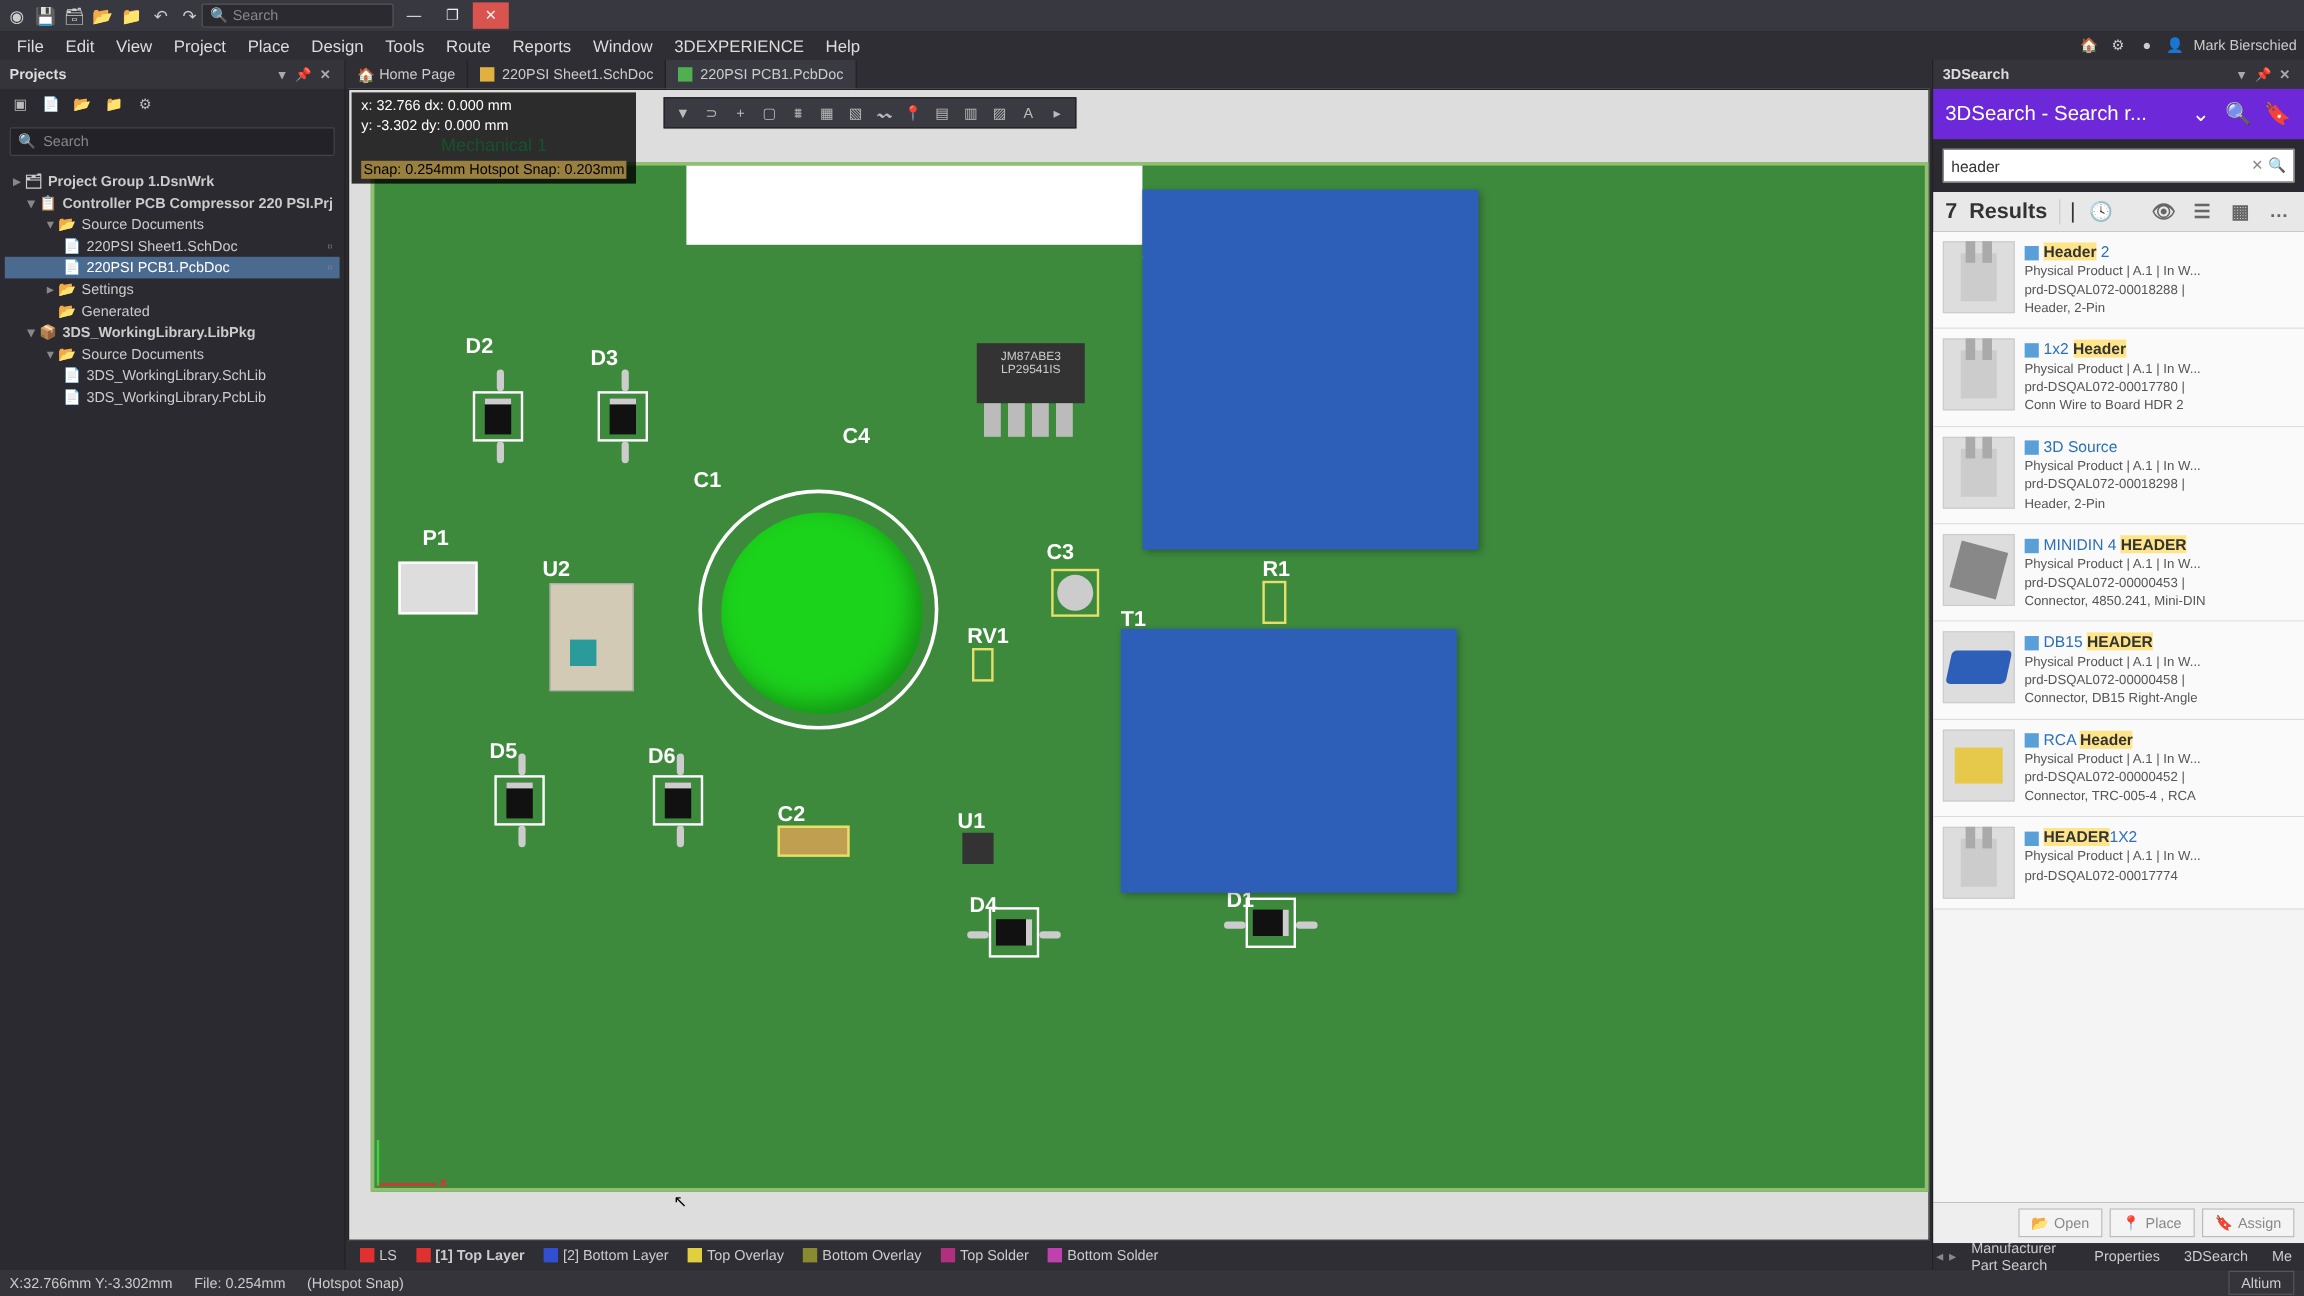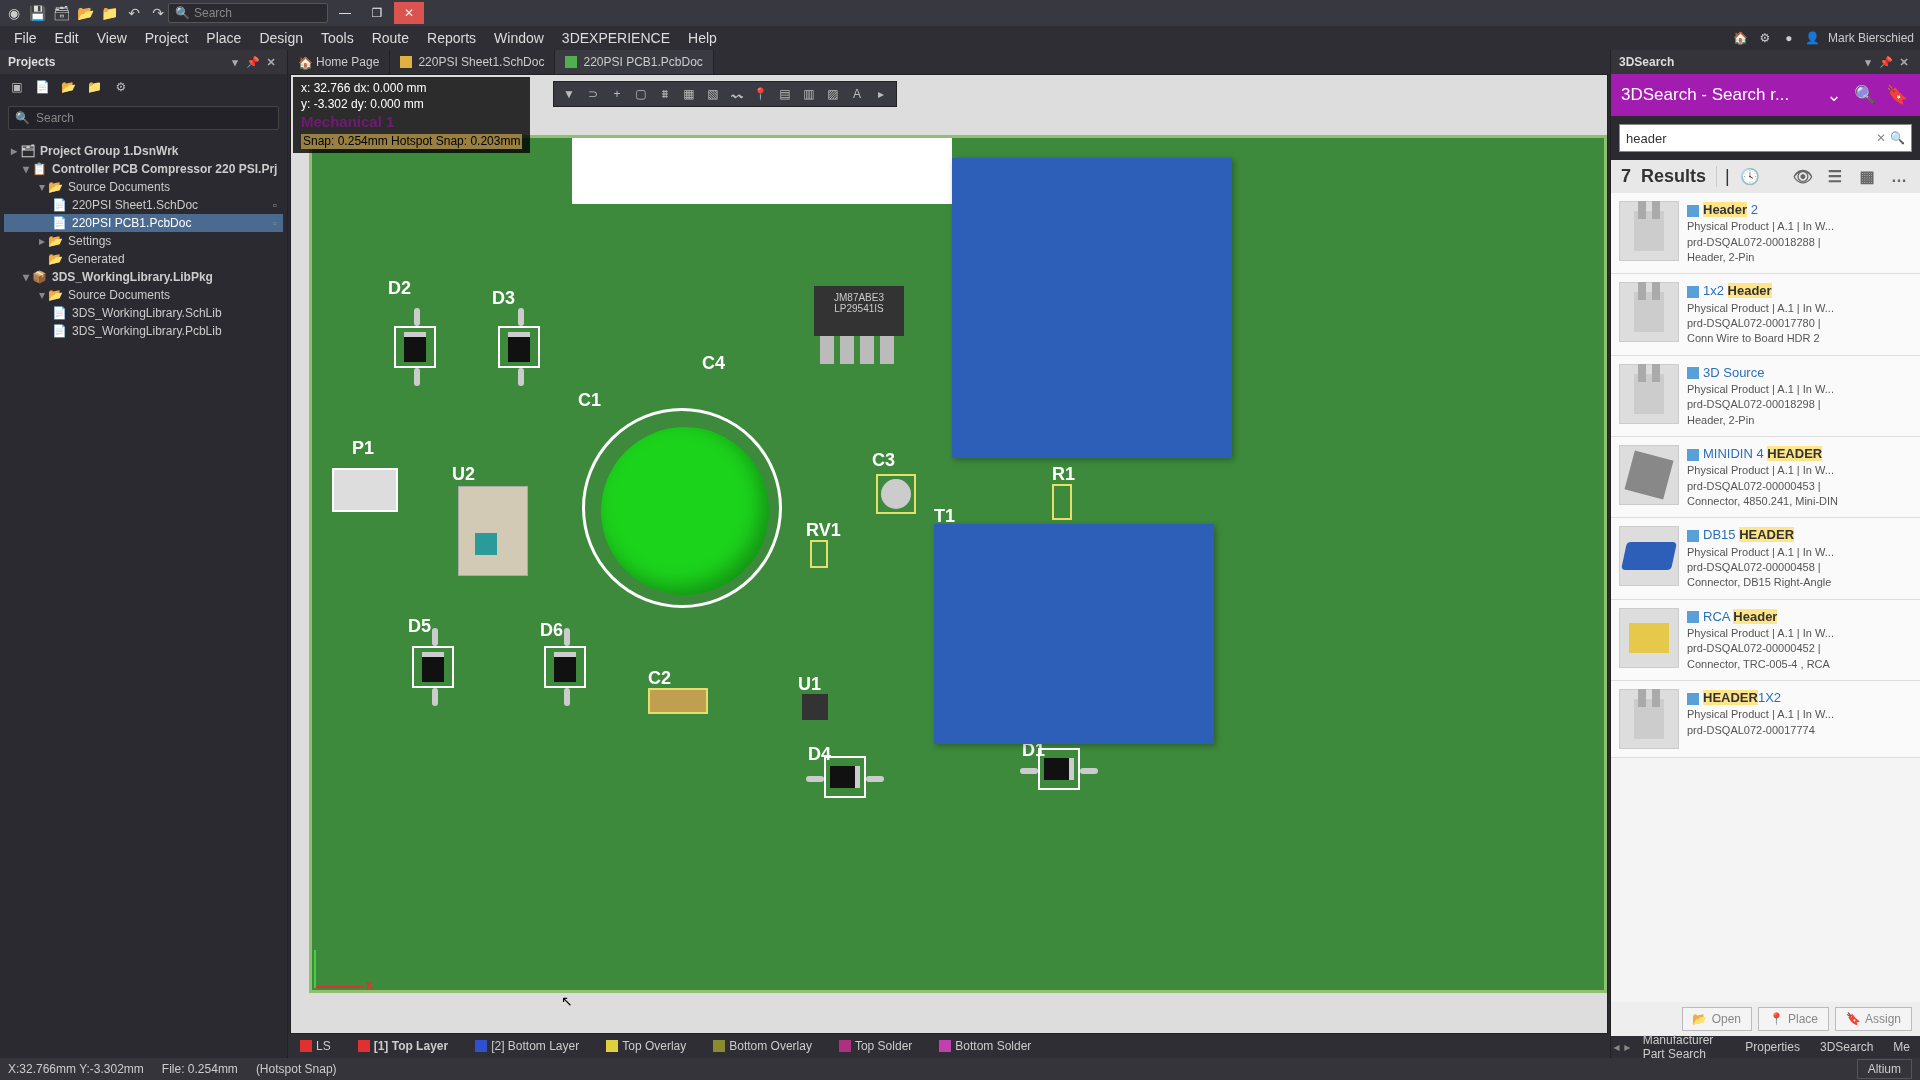--- a/index.html
+++ b/index.html
@@ -44,21 +44,21 @@
 .tree-item .badge { margin-left: auto; margin-right: 6px; color: #888; }
 
 
 .editor { flex: 1; display: flex; flex-direction: column; background: #2a2a30; }
 .tabstrip { height: 24px; background: #2e2e34; display: flex; align-items: stretch; }
 .doc-tab { display: flex; align-items: center; padding: 0 10px; border-right: 1px solid #222; font-size: 12px; color: #ccc; gap: 6px; }
 .doc-tab.active { background: #3a3a42; }
 .doc-tab .ficon { width: 12px; height: 12px; }
 .canvas-wrap { flex: 1; position: relative; background: #ddd; border: 1px solid #222; margin: 0 2px; }
 .coord-overlay { position: absolute; left: 2px; top: 2px; background: rgba(0,0,0,0.8); color: #fff; font-size: 12px; padding: 4px 8px; line-height: 1.3; z-index: 5; }
-.coord-overlay .mech { color: #701a75; font-weight: 700; font-size: 15px; }
+.coord-overlay .mech { color: #14532d; font-weight: 400; font-size: 15px; text-align: center; }
 .coord-overlay .snap { background: #9a8040; color: #000; padding: 0 2px; display: inline-block; margin-top: 2px; }
 .floating-toolbar { position: absolute; left: 262px; top: 6px; height: 26px; background: #3a3a42; display: flex; align-items: center; padding: 0 4px; gap: 2px; z-index: 5; border: 1px solid #222; }
 .ftb-btn { width: 22px; height: 22px; display: flex; align-items: center; justify-content: center; color: #bbb; }
 .pcb { position: absolute; left: 18px; top: 60px; right: 0; bottom: 40px; background: #3d8a3d; border: 3px solid #8fbf6f; }
 .pcb .silkscreen { position: absolute; color: #fff; font-weight: 700; font-size: 18px; }
 .comp { position: absolute; }
 .cap-big { width: 200px; height: 200px; border: 3px solid #fff; border-radius: 50%; }
 .cap-big-inner { position: absolute; left: 16px; top: 16px; width: 168px; height: 168px; background: #1cd31c; border-radius: 50%; box-shadow: inset -8px -8px 20px rgba(0,0,0,0.3); }
 .diode { width: 42px; height: 42px; border: 2px solid #fff; }
 .diode-body { position: absolute; left: 50%; top: 50%; transform: translate(-50%,-50%); width: 22px; height: 30px; background: #111; border-top: 5px solid #ccc; }
@@ -67,28 +67,28 @@
 .ic-pins { position: absolute; left: 6px; bottom: -28px; display: flex; gap: 6px; }
 .ic-pin { width: 14px; height: 28px; background: #bbb; }
 .blue-box { position: absolute; background: #2e5fb8; box-shadow: 2px 2px 6px rgba(0,0,0,0.3); }
 .small-chip { width: 70px; height: 90px; background: #d2cab4; border: 1px solid #aaa; }
 .small-chip .die { position: absolute; left: 16px; top: 46px; width: 22px; height: 22px; background: #2a9a9a; }
 .small-cap { width: 40px; height: 40px; border: 2px solid #e6e06a; }
 .small-cap .body { position: absolute; left: 50%; top: 50%; transform: translate(-50%,-50%); width: 30px; height: 30px; background: #ccc; border-radius: 50%; }
 .whitebox { position: absolute; left: 260px; top: 0; width: 380px; height: 66px; background: #fff; }
 .cursor { position: absolute; left: 270px; bottom: 24px; font-size: 14px; color: #000; }
 
-.layer-tabs { height: 22px; background: #2e2e34; display: flex; align-items: center; padding: 12px 4px; gap: 11px; font-size: 12px; }
+.layer-tabs { height: 22px; background: #2e2e34; display: flex; align-items: center; padding: 12px 4px; gap: 0; font-size: 12px; }
 .layer-tab { display: flex; align-items: center; gap: 4px; padding: 0 8px; height: 100%; color: #ccc; }
 .layer-tab.active { font-weight: 700; }
 .swatch { width: 12px; height: 12px; display: inline-block; }
 
 
 .panel-right { width: 310px; background: #2a2a30; border-left: 1px solid #222; display: flex; flex-direction: column; }
-.rhead-blue { height: 42px; background: #a21caf; color: #fff; display: flex; align-items: center; padding: 0 10px; font-size: 17px; gap: 8px; }
+.rhead-blue { height: 42px; background: #6d28d9; color: #fff; display: flex; align-items: center; padding: 0 10px; font-size: 17px; gap: 8px; }
 .rhead-blue .spacer { flex: 1; }
 .rh-ico { width: 24px; text-align: center; font-size: 18px; }
 .rsearch { margin: 8px; height: 28px; background: #fff; border: 1px solid #888; display: flex; align-items: center; padding: 0 6px; }
 .rsearch input { flex: 1; border: none; outline: none; font-size: 13px; color: #333; }
 .rsearch .clr { color: #888; margin: 0 4px; }
 .results-head { display: flex; align-items: center; padding: 6px 10px; background: #e8e8e8; color: #333; font-size: 18px; font-weight: 700; gap: 10px; }
 .results-head .spacer { flex: 1; }
 .results-head .rhi { width: 22px; color: #666; font-size: 16px; text-align: center; }
 .results-list { flex: 1; overflow-y: auto; background: #f4f4f4; }
 .result { display: flex; padding: 8px; border-bottom: 1px solid #ddd; gap: 8px; background: #fafafa; }

